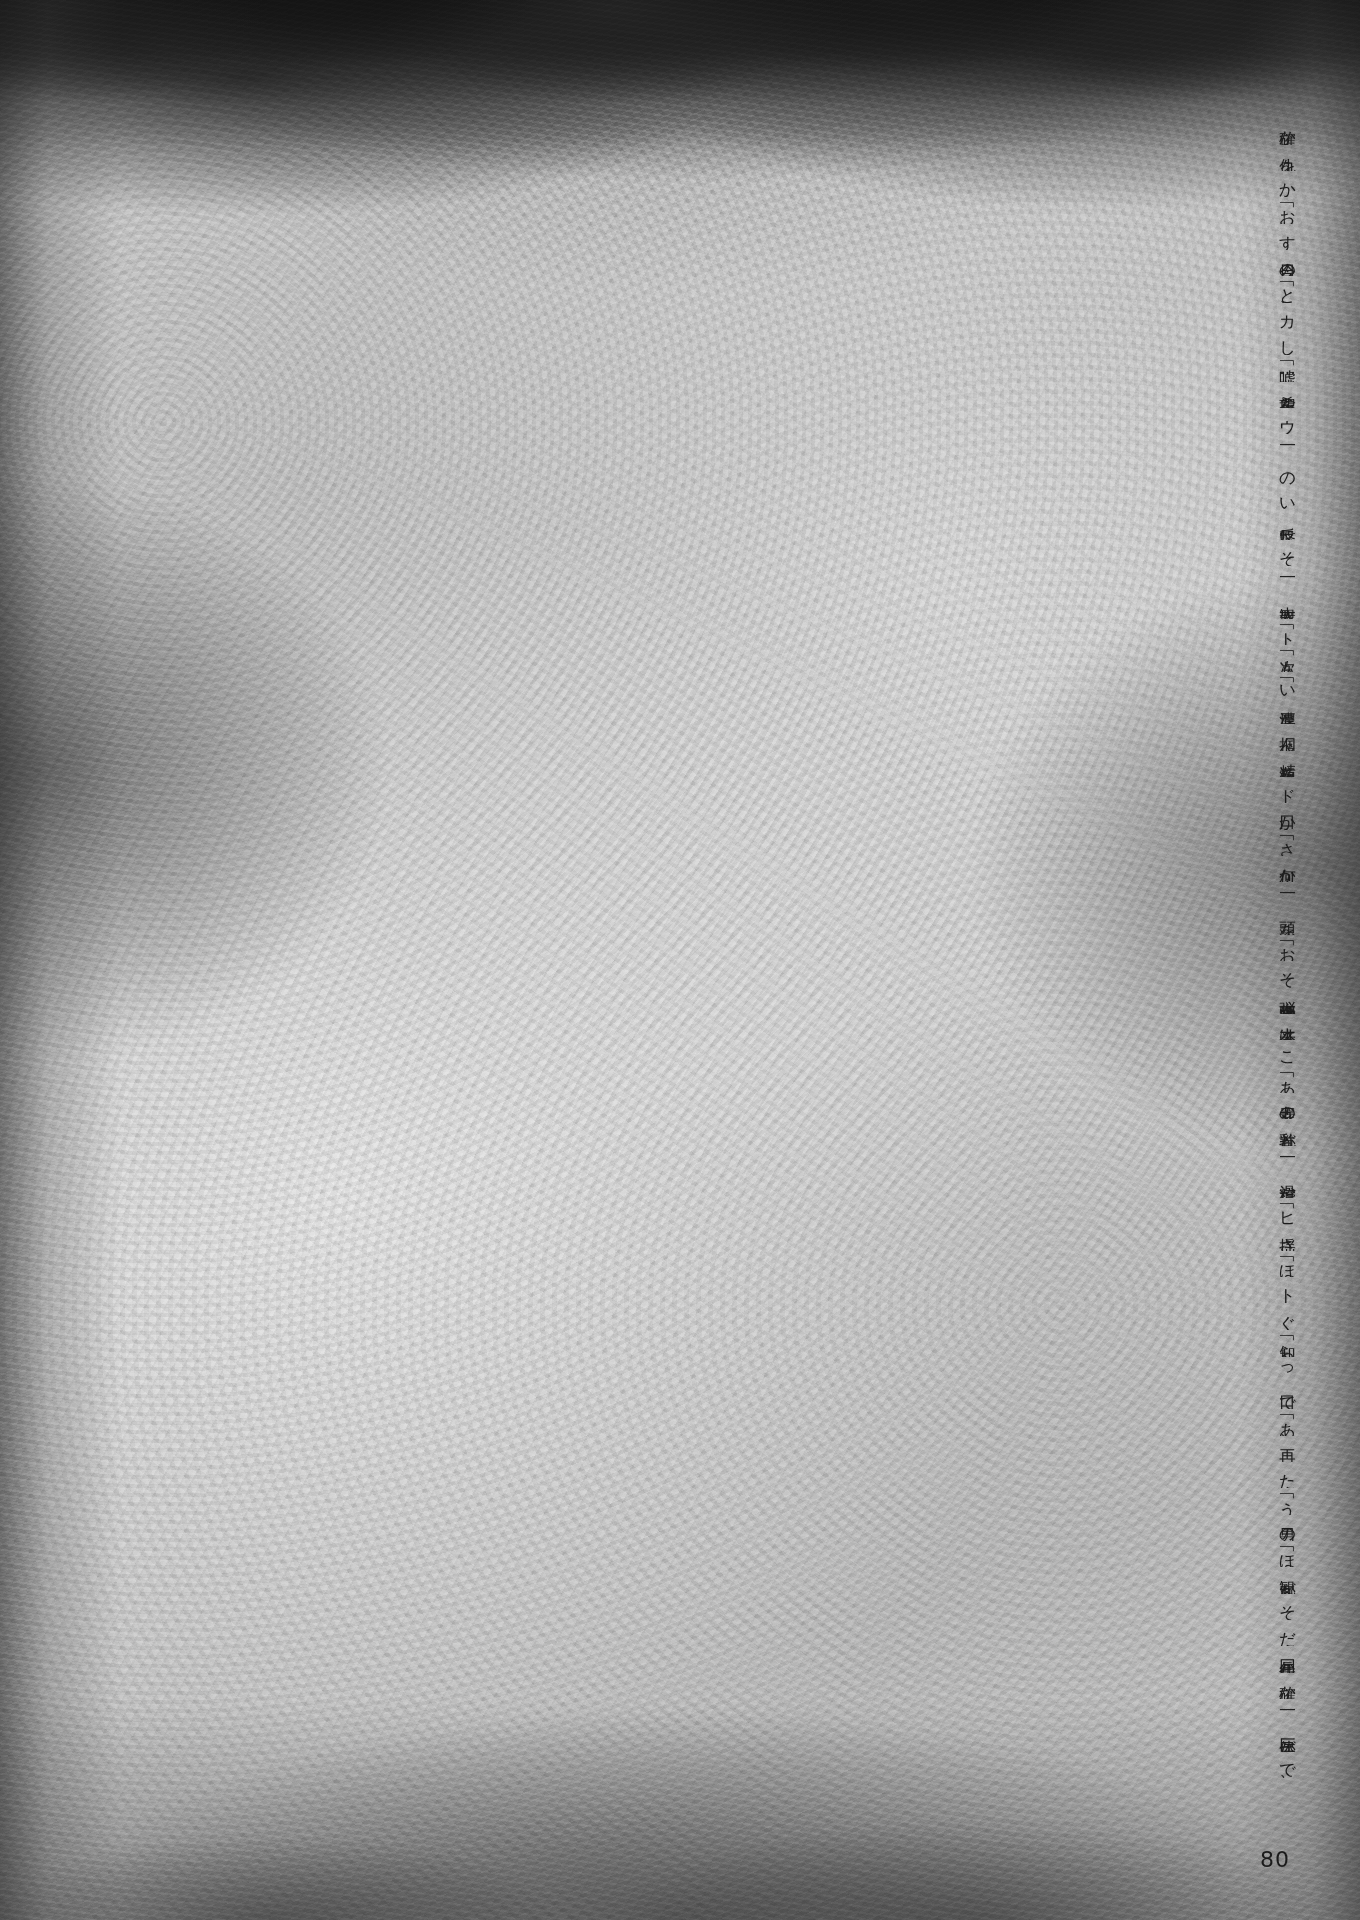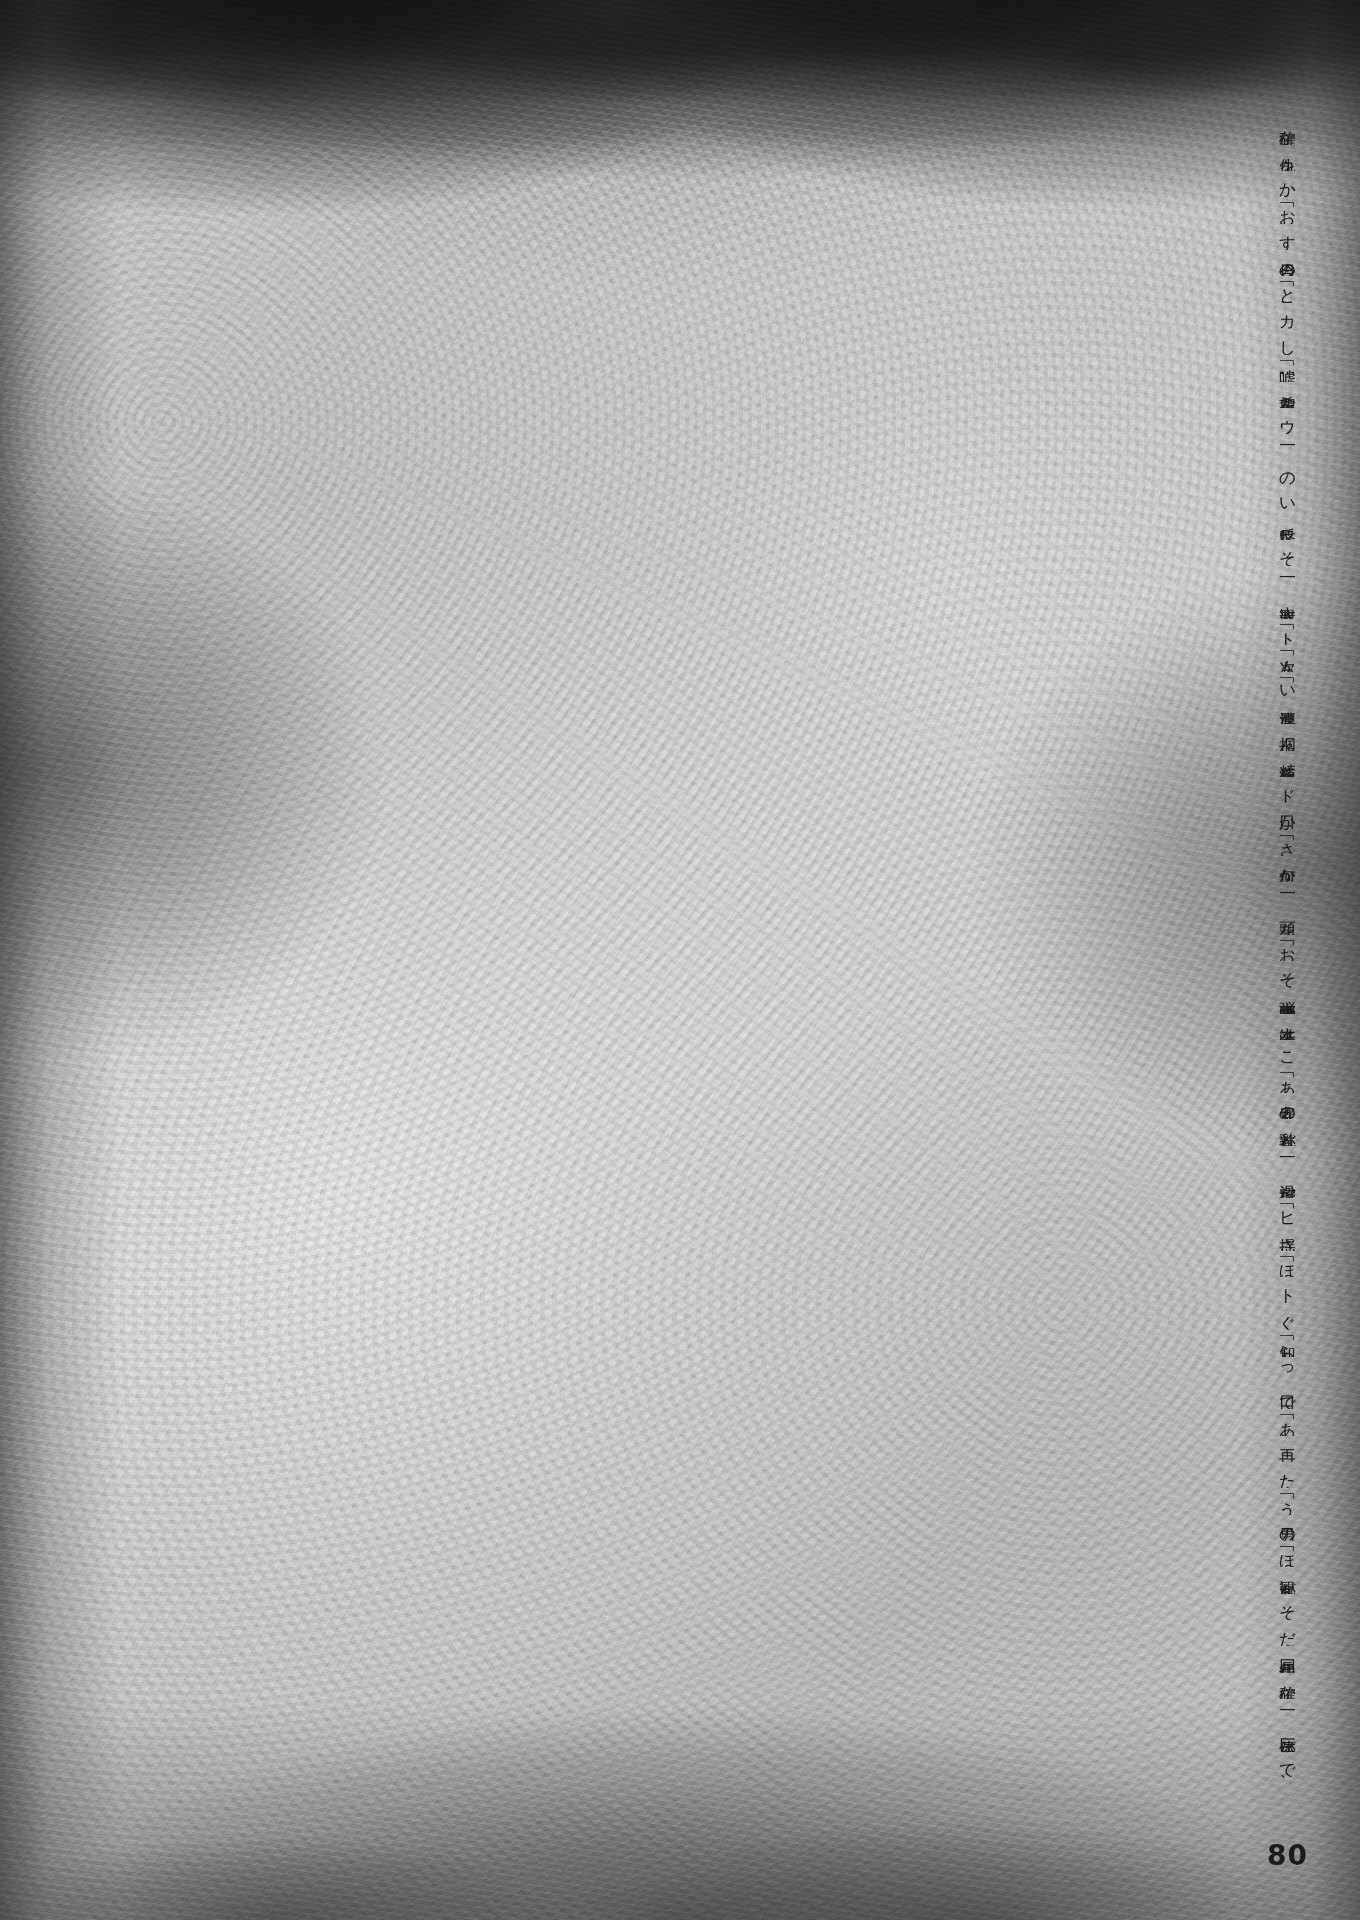--- a/index.html
+++ b/index.html
@@ -129,27 +129,26 @@
     white-space: pre-wrap;
     word-break: break-all;
     overflow: hidden;
     text-shadow: 0 0 1px rgba(0,0,0,0.25);
   }
   
 
   
   #page-number {
     position: absolute;
-    right: 52px;
+    right: 70px;
     bottom: 48px;
-    font-size: 28px;
+    font-size: 22px;
     color: #1a1a1a;
     font-family: "DejaVu Sans", "Liberation Sans", sans-serif;
     letter-spacing: 1px;
-    font-weight: bold;
   }
 </style>
 </head>
 <body>
 
 <div id="page">
   <div class="top-grunge"></div>
   <div class="side-grunge-l"></div>
   <div class="side-grunge-r"></div>
   <div class="bottom-grunge"></div>

